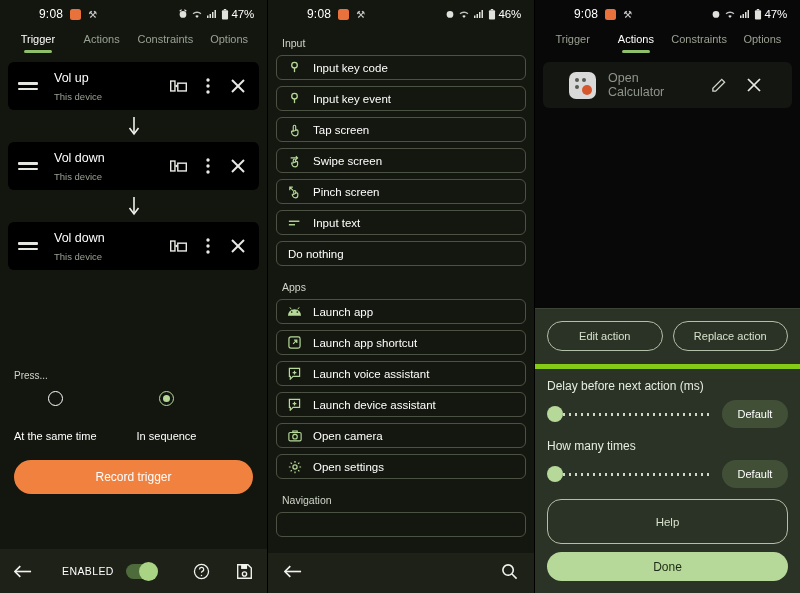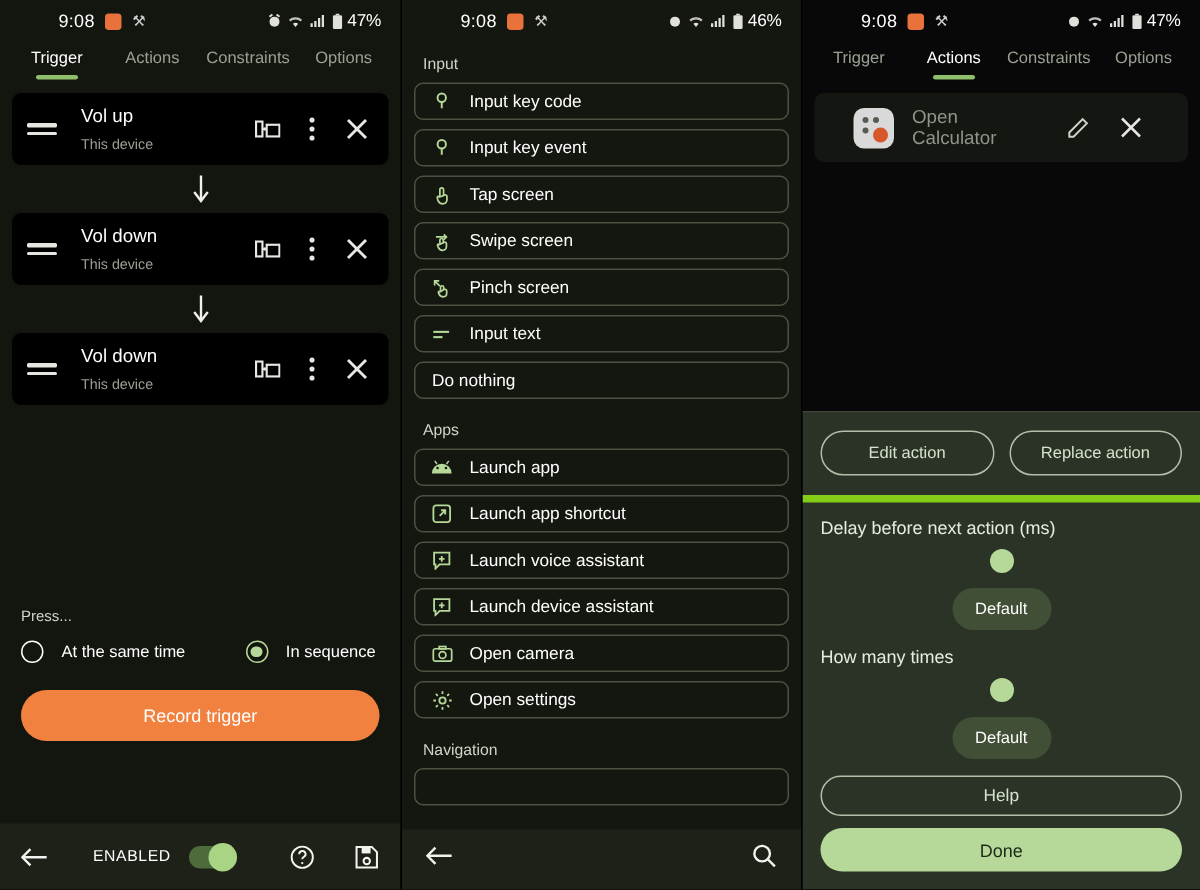--- a/index.html
+++ b/index.html
@@ -65,21 +65,21 @@
   }
   .arrow-sep {
     height: 32px; display: flex; align-items: center; justify-content: center;
     color: #f0f0ec;
   }
 
   
   .press-block { position: absolute; left: 0; right: 0; bottom: 99px; padding: 0 14px; }
   .press-label { color: #cfd4c9; font-size: 10px; margin-bottom: 10px; }
   .radio-row { display: flex; align-items: center; gap: 40px; margin-bottom: 18px; }
-  .radio-item { display: flex; align-items: center; gap: 12px; color: #ffffff; font-size: 11px; }
+  .radio-item { display: flex; align-items: center; gap: 24px; color: #ffffff; font-size: 11px; flex-direction: column; }
   .radio {
     width: 15px; height: 15px; border-radius: 50%;
     border: 1.8px solid #ffffff; position: relative; flex: none;
   }
   .radio.on { border-color: #b6d99a; }
   .radio.on::after {
     content: ""; position: absolute; inset: 2.6px; border-radius: 50%; background: #b6d99a;
   }
   .record-btn {
     height: 34px; border-radius: 17px; background: #f0813f;
@@ -150,38 +150,38 @@
     display: flex; gap: 10px; padding: 12px 12px 13px 12px;
     border-bottom: 5px solid #84cc16;
   }
   .pill-outline {
     flex: 1; height: 30px; border: 1px solid #b3bfa8; border-radius: 15px;
     display: flex; align-items: center; justify-content: center;
     color: #d6e2cb; font-size: 11px;
   }
   .sheet-body { padding: 10px 12px 12px 12px; }
   .field-label { color: #e6ece0; font-size: 12px; margin-bottom: 7px; }
-  .slider-row { display: flex; align-items: center; gap: 10px; margin-bottom: 11px; flex-direction: column; }
+  .slider-row { display: flex; align-items: center; gap: 10px; margin-bottom: 11px; }
   .slider {
     flex: 1; height: 18px; position: relative; display: flex; align-items: center;
   }
   .slider .track {
     position: absolute; left: 16px; right: 0; height: 3px;
     background-image: repeating-linear-gradient(to right, #cfd8c6 0 2px, transparent 2px 6px);
   }
   .slider .thumb {
     width: 16px; height: 16px; border-radius: 50%; background: #b6d99a; z-index: 2;
   }
   .default-pill {
     width: 66px; height: 28px; border-radius: 14px; background: #424f37;
     display: flex; align-items: center; justify-content: center;
     color: #ffffff; font-size: 11px; flex: none;
   }
   .help-btn {
-    height: 27px; border: 1px solid #b3bfa8; border-radius: 14px;
+    height: 45px; border: 1px solid #b3bfa8; border-radius: 14px;
     display: flex; align-items: center; justify-content: center;
     color: #d6e2cb; font-size: 11.5px; margin: 4px 0 8px 0;
   }
   .done-btn {
     height: 29px; border-radius: 15px; background: #b6d99a;
     display: flex; align-items: center; justify-content: center;
     color: #1f2a16; font-size: 12px;
   }
 </style>
 </head>

